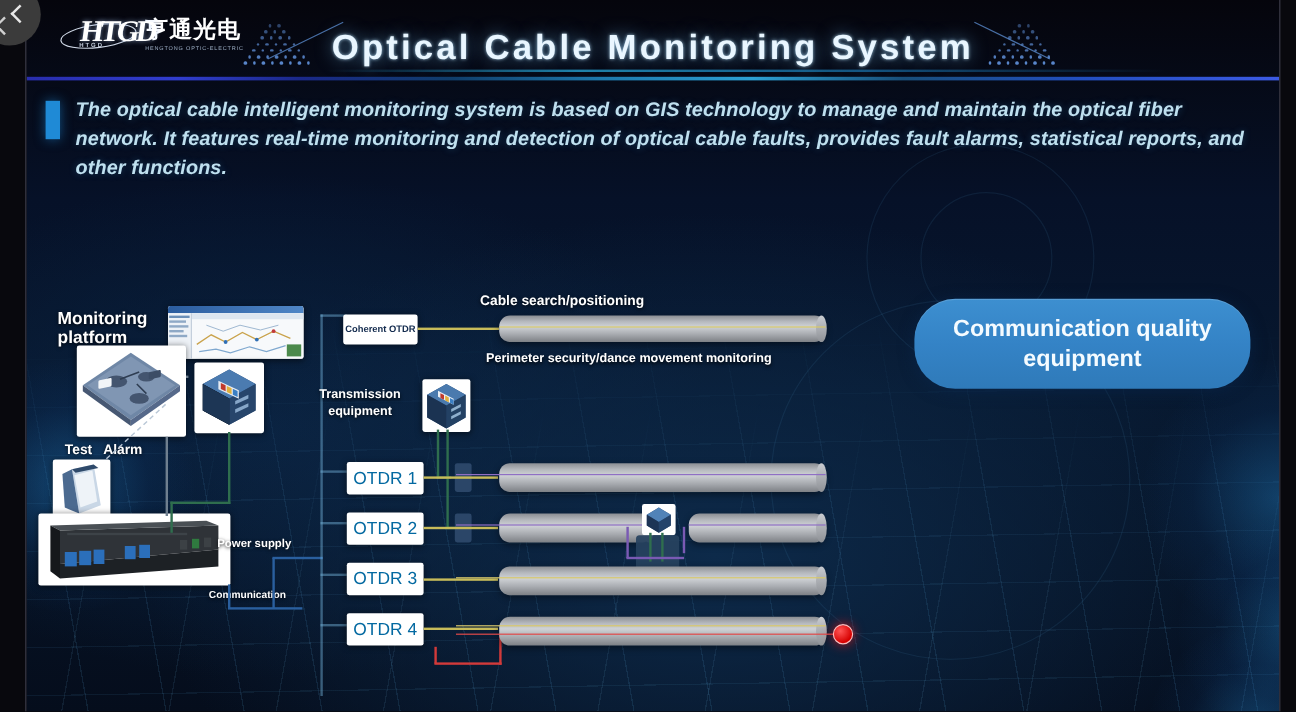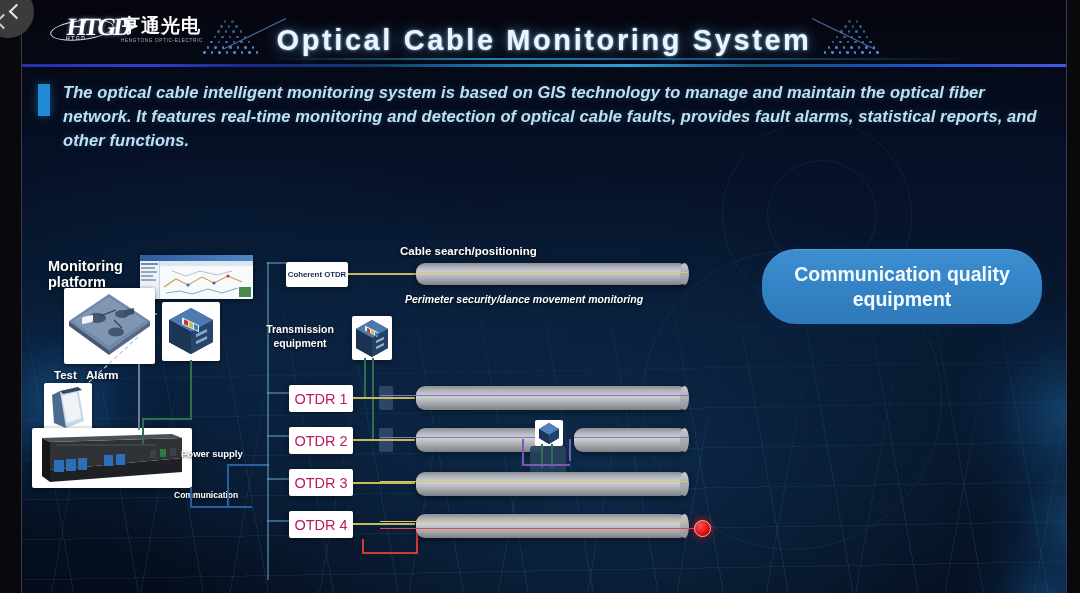--- a/index.html
+++ b/index.html
@@ -147,31 +147,31 @@
   .diagram { position:absolute; left:0; top:240px; width:1044px; height:353px; z-index:9; }
 
   .lbl { position:absolute; color:#ffffff; font-weight:700; text-shadow:0 1px 3px rgba(0,0,0,.85); }
   .lbl-mon { left:26px; top:18px; font-size:14.5px; line-height:16px; width:110px;}
   .lbl-test { left:32px; top:129px; font-size:11.5px; }
   .lbl-alarm { left:64px; top:129px; font-size:11.5px; }
   .lbl-power { left:159px; top:208px; font-size:9.5px; }
   .lbl-comm { left:152px; top:250px; font-size:8.5px; }
   .lbl-trans { left:244px; top:82px; font-size:10.5px; width:68px; text-align:center; line-height:14px;}
   .lbl-cable-search { left:378px; top:5px; font-size:11.5px; }
-  .lbl-perimeter { left:383px; top:53px; font-size:10.5px;font-style:italic; }
+  .lbl-perimeter { left:383px; top:53px; font-size:10.5px; }
 
   
   .card {
     position:absolute; background:#ffffff; border-radius:2px;
     box-shadow:0 1px 5px rgba(0,0,0,.5); overflow:hidden;
   }
   .box-otdr {
     position:absolute; background:#fff; border-radius:2px;
     display:flex; align-items:center; justify-content:center;
-    font-size:14.5px; color:#be185d; font-weight:400;
+    font-size:14.5px; color:#0369a1; font-weight:400;
     box-shadow:0 1px 5px rgba(0,0,0,.45);
   }
   .box-coherent {
     position:absolute; background:#fff; border-radius:2px;
     display:flex; align-items:center; justify-content:center;
     font-size:7.8px; color:#122a4d; font-weight:700;
     box-shadow:0 1px 5px rgba(0,0,0,.45);
   }
 
   

